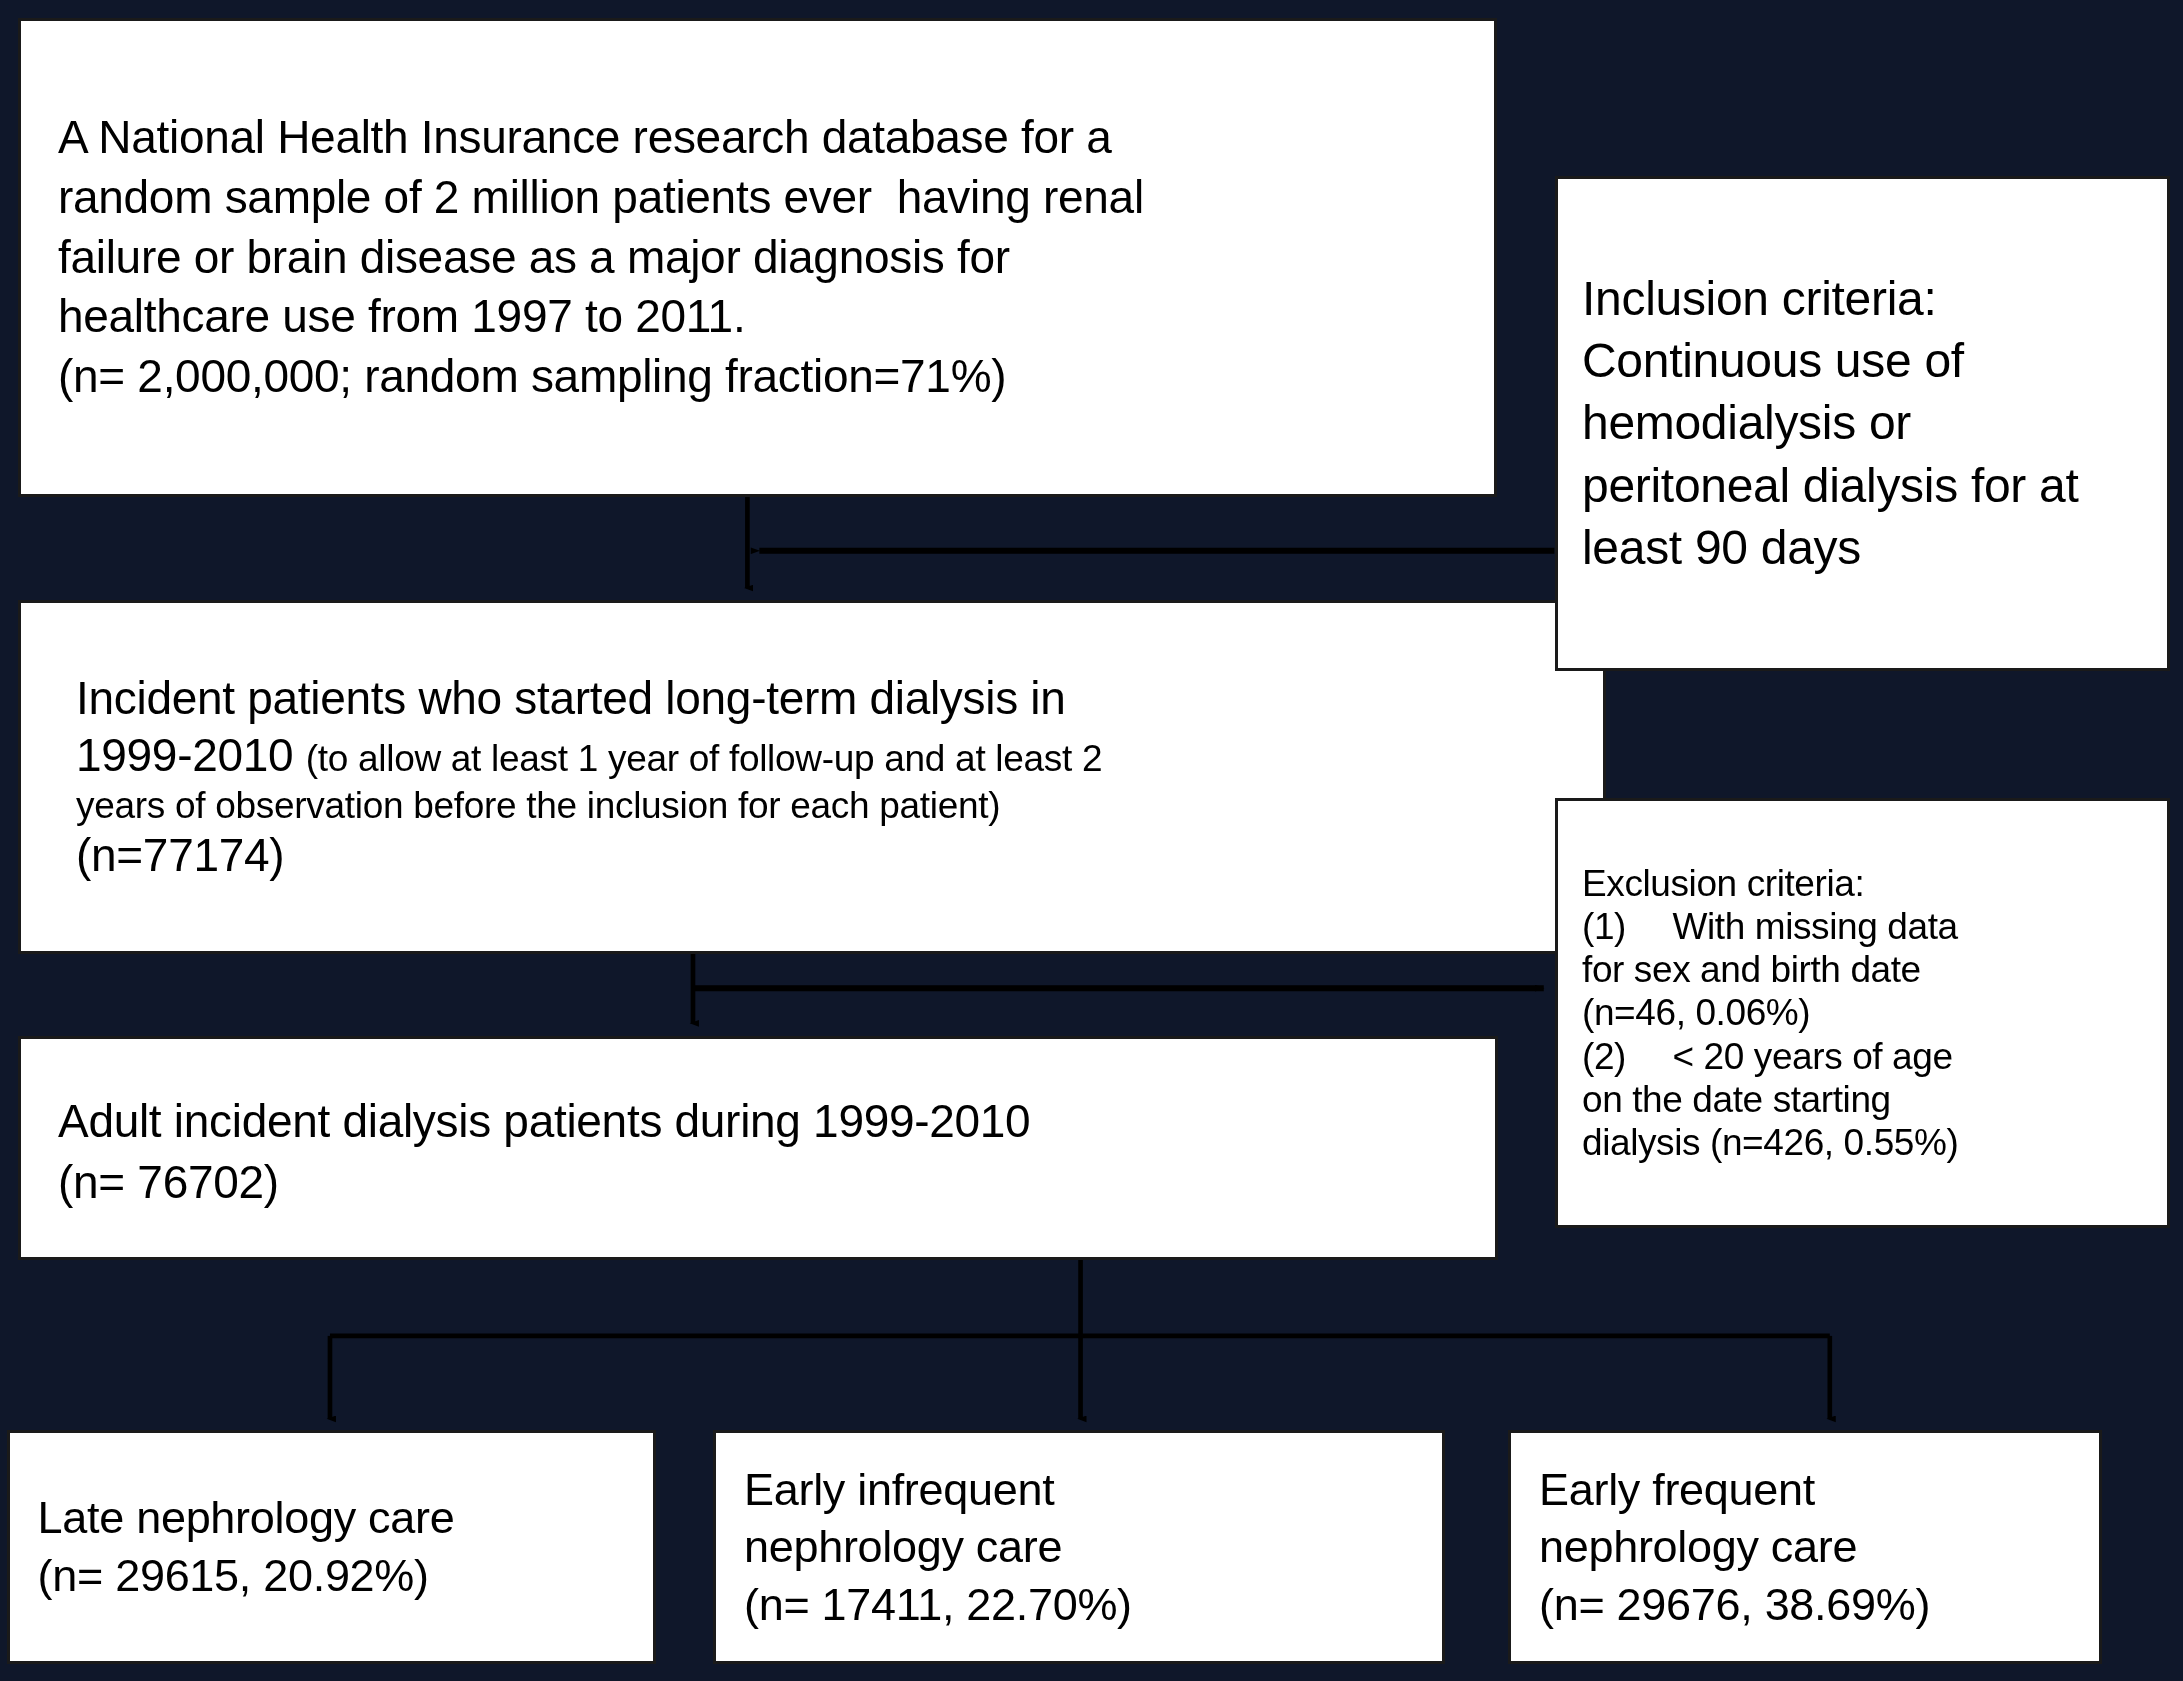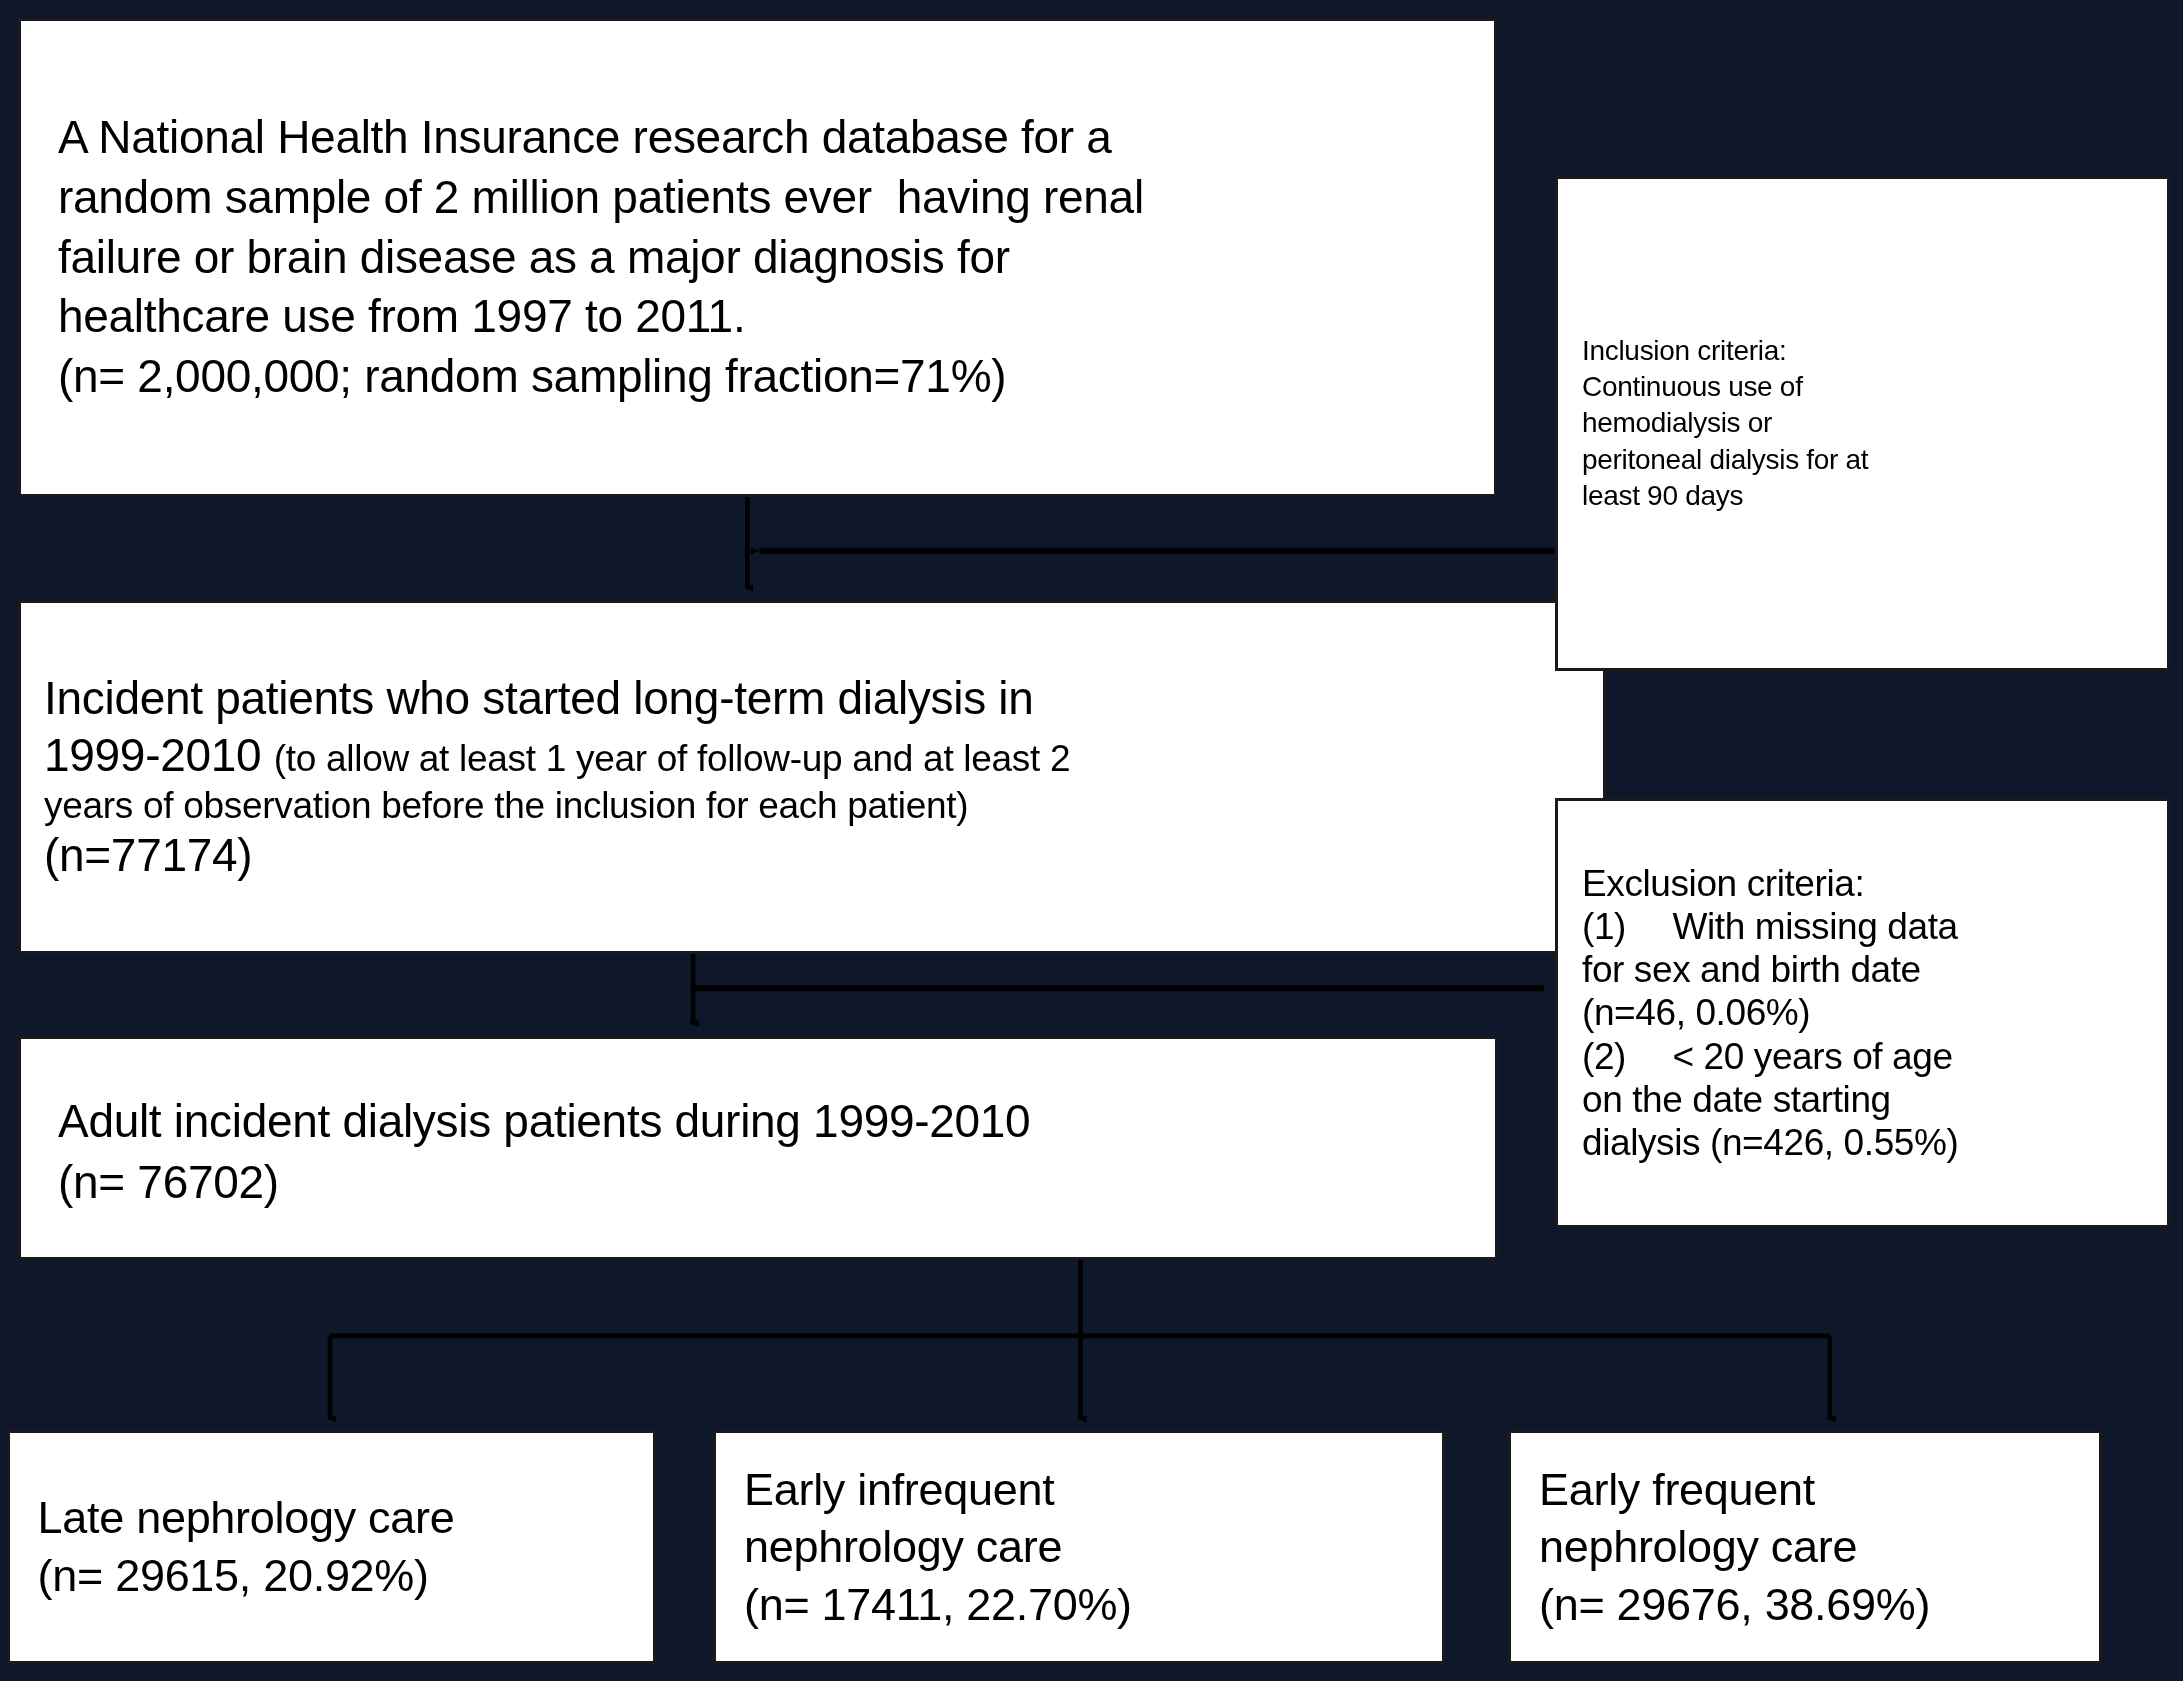--- a/index.html
+++ b/index.html
@@ -36,21 +36,21 @@
     padding: 0 0 0 37px;
   }
   #node-source .txt {
     font-size: 46px;
     line-height: 1.30;
     letter-spacing: -0.3px;
   }
 
   #node-incident {
     left: 18px;  top: 600px; width: 1588px; height: 354px;
-    padding: 0 0 0 23px;
+    padding: 0 0 0 55px;
   }
   #node-incident .line-main {
     font-size: 46px;
     line-height: 1.24;
     letter-spacing: -0.3px;
   }
   #node-incident .small {
     font-size: 37px;
     letter-spacing: -0.3px;
   }
@@ -69,21 +69,21 @@
     line-height: 1.32;
     letter-spacing: -0.3px;
   }
 
   
   #node-inclusion {
     left: 1555px; top: 176px; width: 615px; height: 495px;
     padding: 0 0 0 24px;
   }
   #node-inclusion .txt {
-    font-size: 28px;
+    font-size: 48px;
     line-height: 1.30;
     letter-spacing: -0.3px;
   }
 
   #node-exclusion {
     left: 1555px; top: 798px; width: 615px; height: 430px;
     padding: 0 0 0 24px;
   }
   #node-exclusion .txt {
     font-size: 37px;

